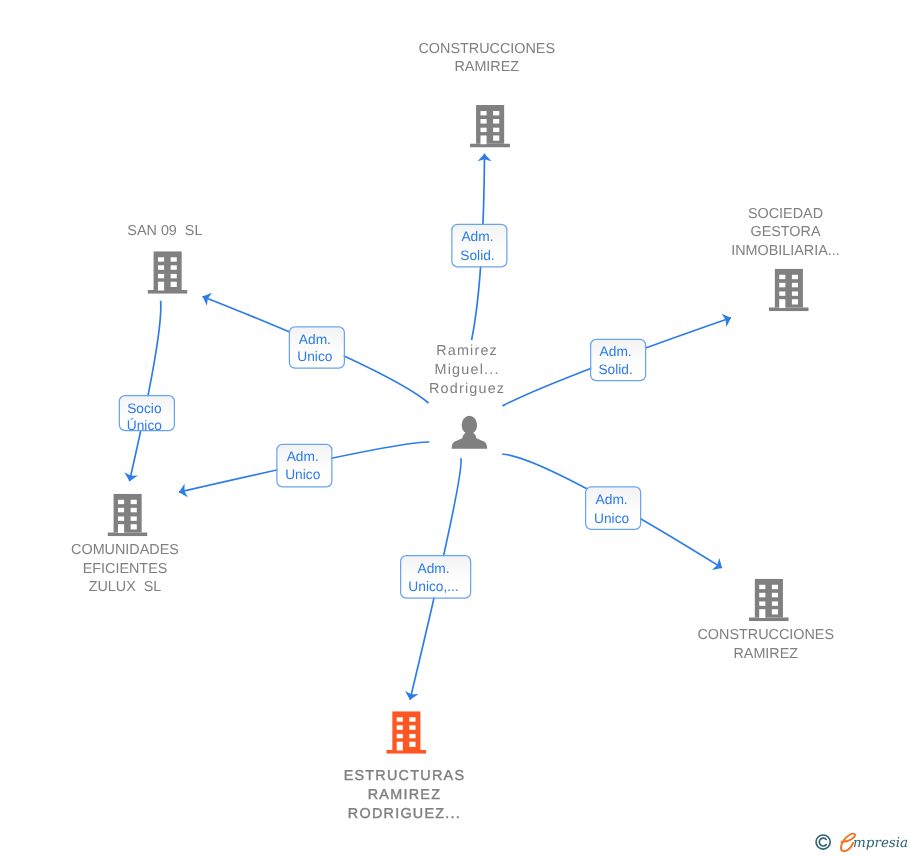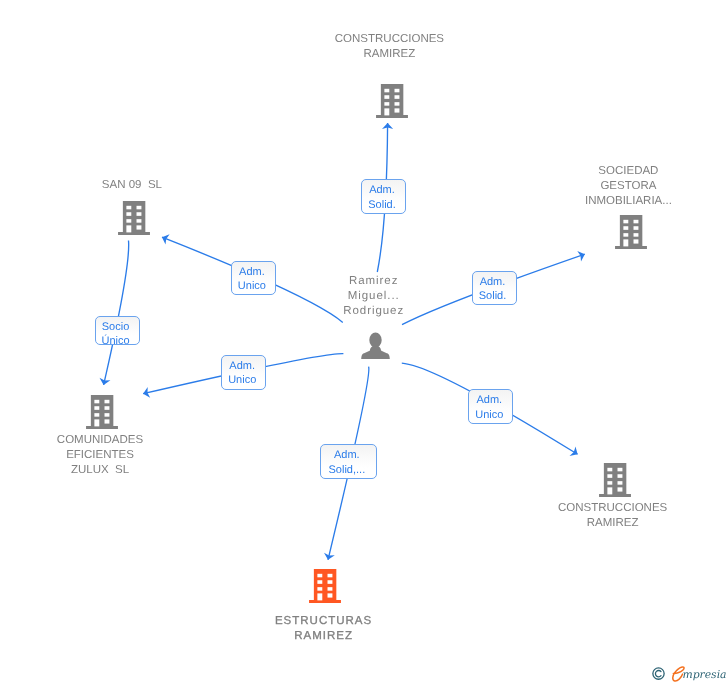--- a/index.html
+++ b/index.html
@@ -207,20 +207,21 @@
               <rect x="18.4" y="18.1" width="4.9" height="3.5"></rect>
           <rect x="8.3" y="24.3" width="4.9" height="7"></rect>
           <rect x="18.4" y="24.3" width="4.9" height="4.2"></rect>
         </g>
       </g>
         </svg>
     </div>
     <div class="node-label sel" style="left:-112.2px;top:614px;width:220px;">
       <div>ESTRUCTURAS</div>
       <div>RAMIREZ</div>
+      <div>RODRIGUEZ...</div>
     </div>
   </div>
 
   <div class="edge-label" style="left:361.0px;top:179.2px;width:45.0px;height:34.5px;">
     <div>Adm.</div>
     <div>Solid.</div>
   </div>
   <div class="edge-label" style="left:230.9px;top:260.9px;width:45.0px;height:34.5px;">
     <div>Adm.</div>
     <div>Unico</div>
@@ -232,21 +233,21 @@
   <div class="edge-label" style="left:221.2px;top:355.0px;width:45.0px;height:34.5px;">
     <div>Adm.</div>
     <div>Unico</div>
   </div>
   <div class="edge-label" style="left:468.3px;top:389.3px;width:45.0px;height:34.5px;">
     <div>Adm.</div>
     <div>Unico</div>
   </div>
   <div class="edge-label" style="left:320.1px;top:444.4px;width:56.5px;height:34.5px;">
     <div>Adm.</div>
-    <div>Solid,...</div>
+    <div>Unico,...</div>
   </div>
   <div class="edge-label" style="left:94.5px;top:278px;width:45px;height:29px;margin-top:38px;">
     <div>Socio</div>
     <div>Único</div>
   </div>
 
   <div class="wm" style="left:648.5px;top:660.5px;">
     <svg width="80" height="25" viewBox="0 0 80 25">
       <g transform="translate(3.3,6.1)">
         <circle cx="6.2" cy="6.5" r="5.65" fill="none" stroke="#2d6374" stroke-width="1.3"></circle>

